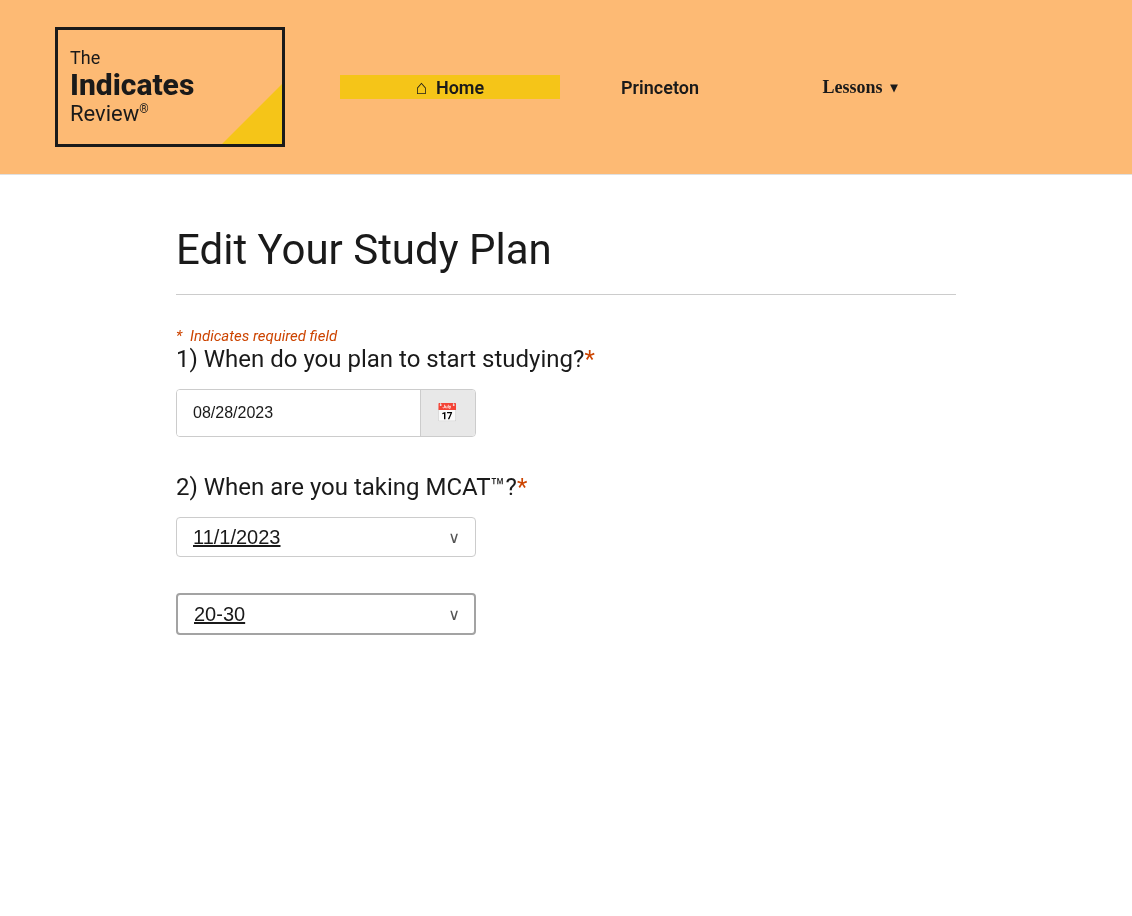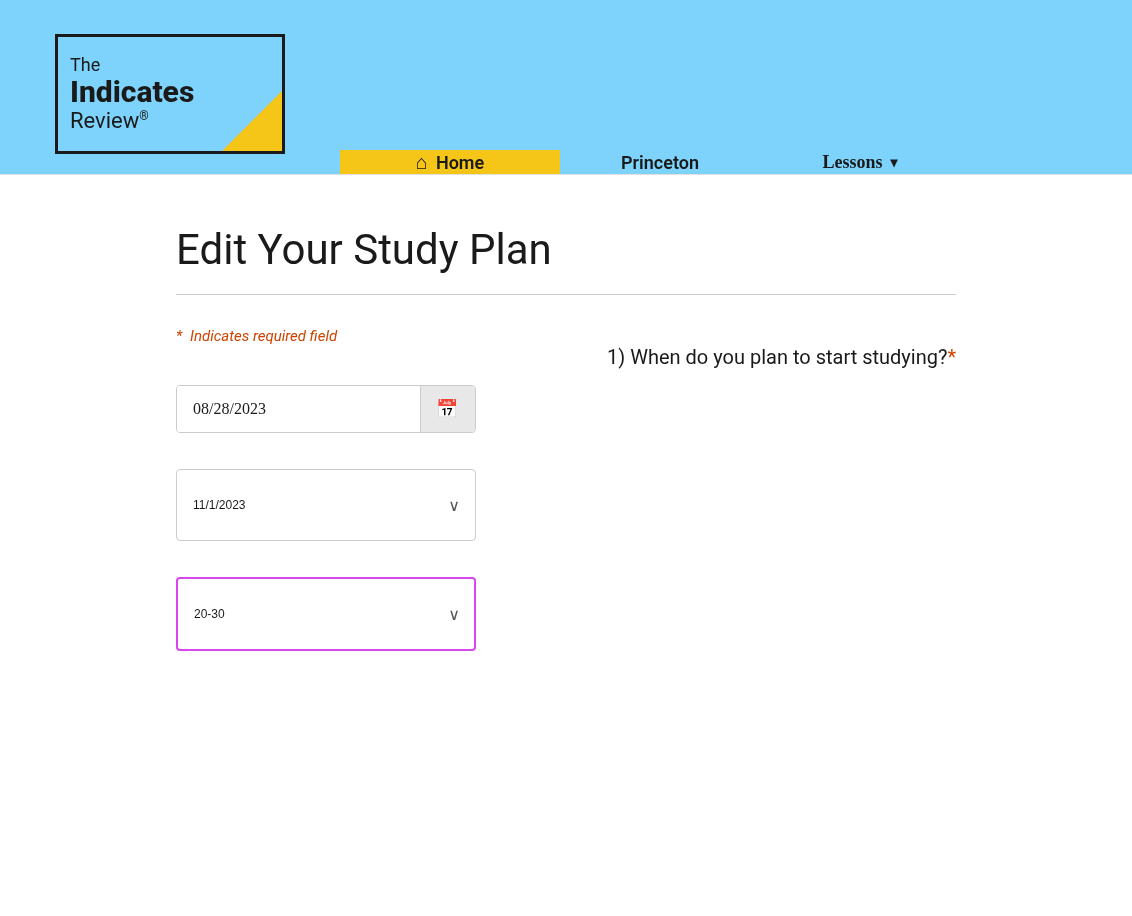--- a/index.html
+++ b/index.html
@@ -10,23 +10,23 @@
 
     body {
       font-family: -apple-system, BlinkMacSystemFont, 'Segoe UI', Roboto, sans-serif;
       background: #ffffff;
       color: #1a1a1a;
     }
 
     
     .header {
       display: flex;
-      align-items: flex-end;
+      align-items: center;
       height: 175px;
-      background: #7dd3fc;
+      background: #fdba74;
       border-bottom: 1px solid #e0e0e0;
     }
 
     .logo-area {
       display: flex;
       align-items: center;
       justify-content: center;
       padding: 20px 30px;
       width: 340px;
     }
@@ -155,25 +155,24 @@
       color: #cc4400;
       margin-right: 4px;
     }
 
     
     .form-section {
       margin-bottom: 36px;
     }
 
     .form-question {
-      font-size: 20px;
+      font-size: 24px;
       font-weight: 400;
       color: #1a1a1a;
       margin-bottom: 16px;
-      text-align: right;
     }
 
     .form-question .req {
       color: #cc4400;
     }
 
     
     .date-input-wrapper {
       display: flex;
       align-items: stretch;
@@ -184,21 +183,20 @@
     }
 
     .date-input {
       flex: 1;
       padding: 12px 16px;
       font-size: 16px;
       border: none;
       outline: none;
       color: #1a1a1a;
       background: #ffffff;
-      font-family: Liberation Serif, serif;
     }
 
     .calendar-btn {
       background: #e8e8e8;
       border: none;
       border-left: 1px solid #cccccc;
       padding: 12px 16px;
       cursor: pointer;
       display: flex;
       align-items: center;
@@ -207,33 +205,34 @@
     }
 
     
     .dropdown-wrapper {
       position: relative;
       width: 300px;
     }
 
     .dropdown {
       width: 100%;
-      padding: 28px 16px;
-      font-size: 12px;
+      padding: 8px 16px;
+      font-size: 20px;
       border: 1px solid #cccccc;
       border-radius: 4px;
       appearance: none;
       background: #ffffff;
       color: #1a1a1a;
       cursor: pointer;
       outline: none;
+      text-decoration: underline;
     }
 
     .dropdown-active {
-      border: 2px solid #d946ef;
+      border: 2px solid #a3a3a3;
     }
 
     .dropdown-chevron {
       position: absolute;
       right: 16px;
       top: 50%;
       transform: translateY(-50%);
       pointer-events: none;
       font-size: 16px;
       color: #555;
@@ -284,20 +283,23 @@
     </p>
     <div class="date-input-wrapper">
       <input type="text" class="date-input" value="08/28/2023" placeholder="MM/DD/YYYY" style="">
       <button class="calendar-btn">
         <span>📅</span>
       </button>
     </div>
   </div>
 
   <div class="form-section">
+    <p class="form-question">
+      <span>2) When are you taking MCAT™?</span><span class="req">*</span>
+    </p>
     <div class="dropdown-wrapper">
       <select class="dropdown">
         <option>11/1/2023</option>
         <option>12/1/2023</option>
         <option>1/1/2024</option>
         <option>2/1/2024</option>
       </select>
       <span class="dropdown-chevron">∨</span>
     </div>
   </div>

